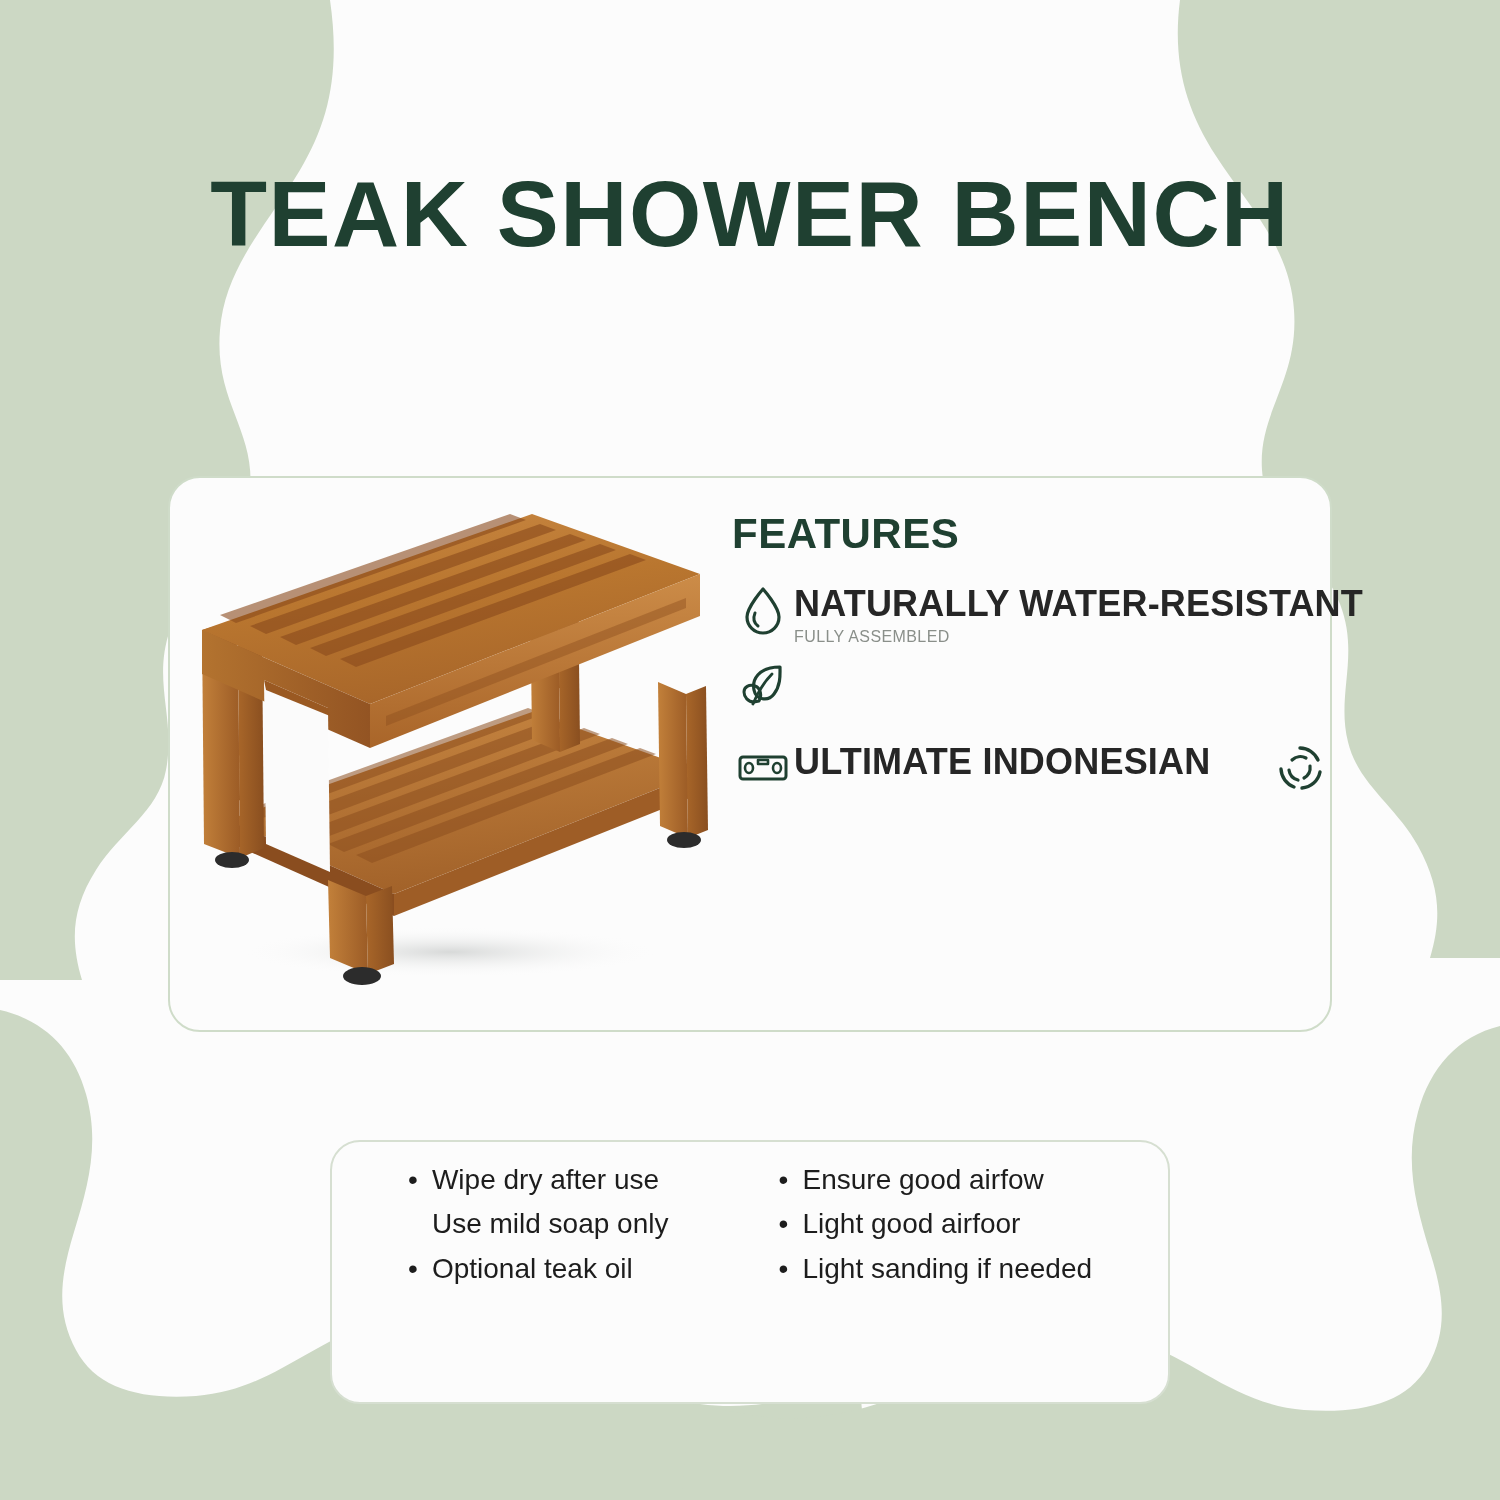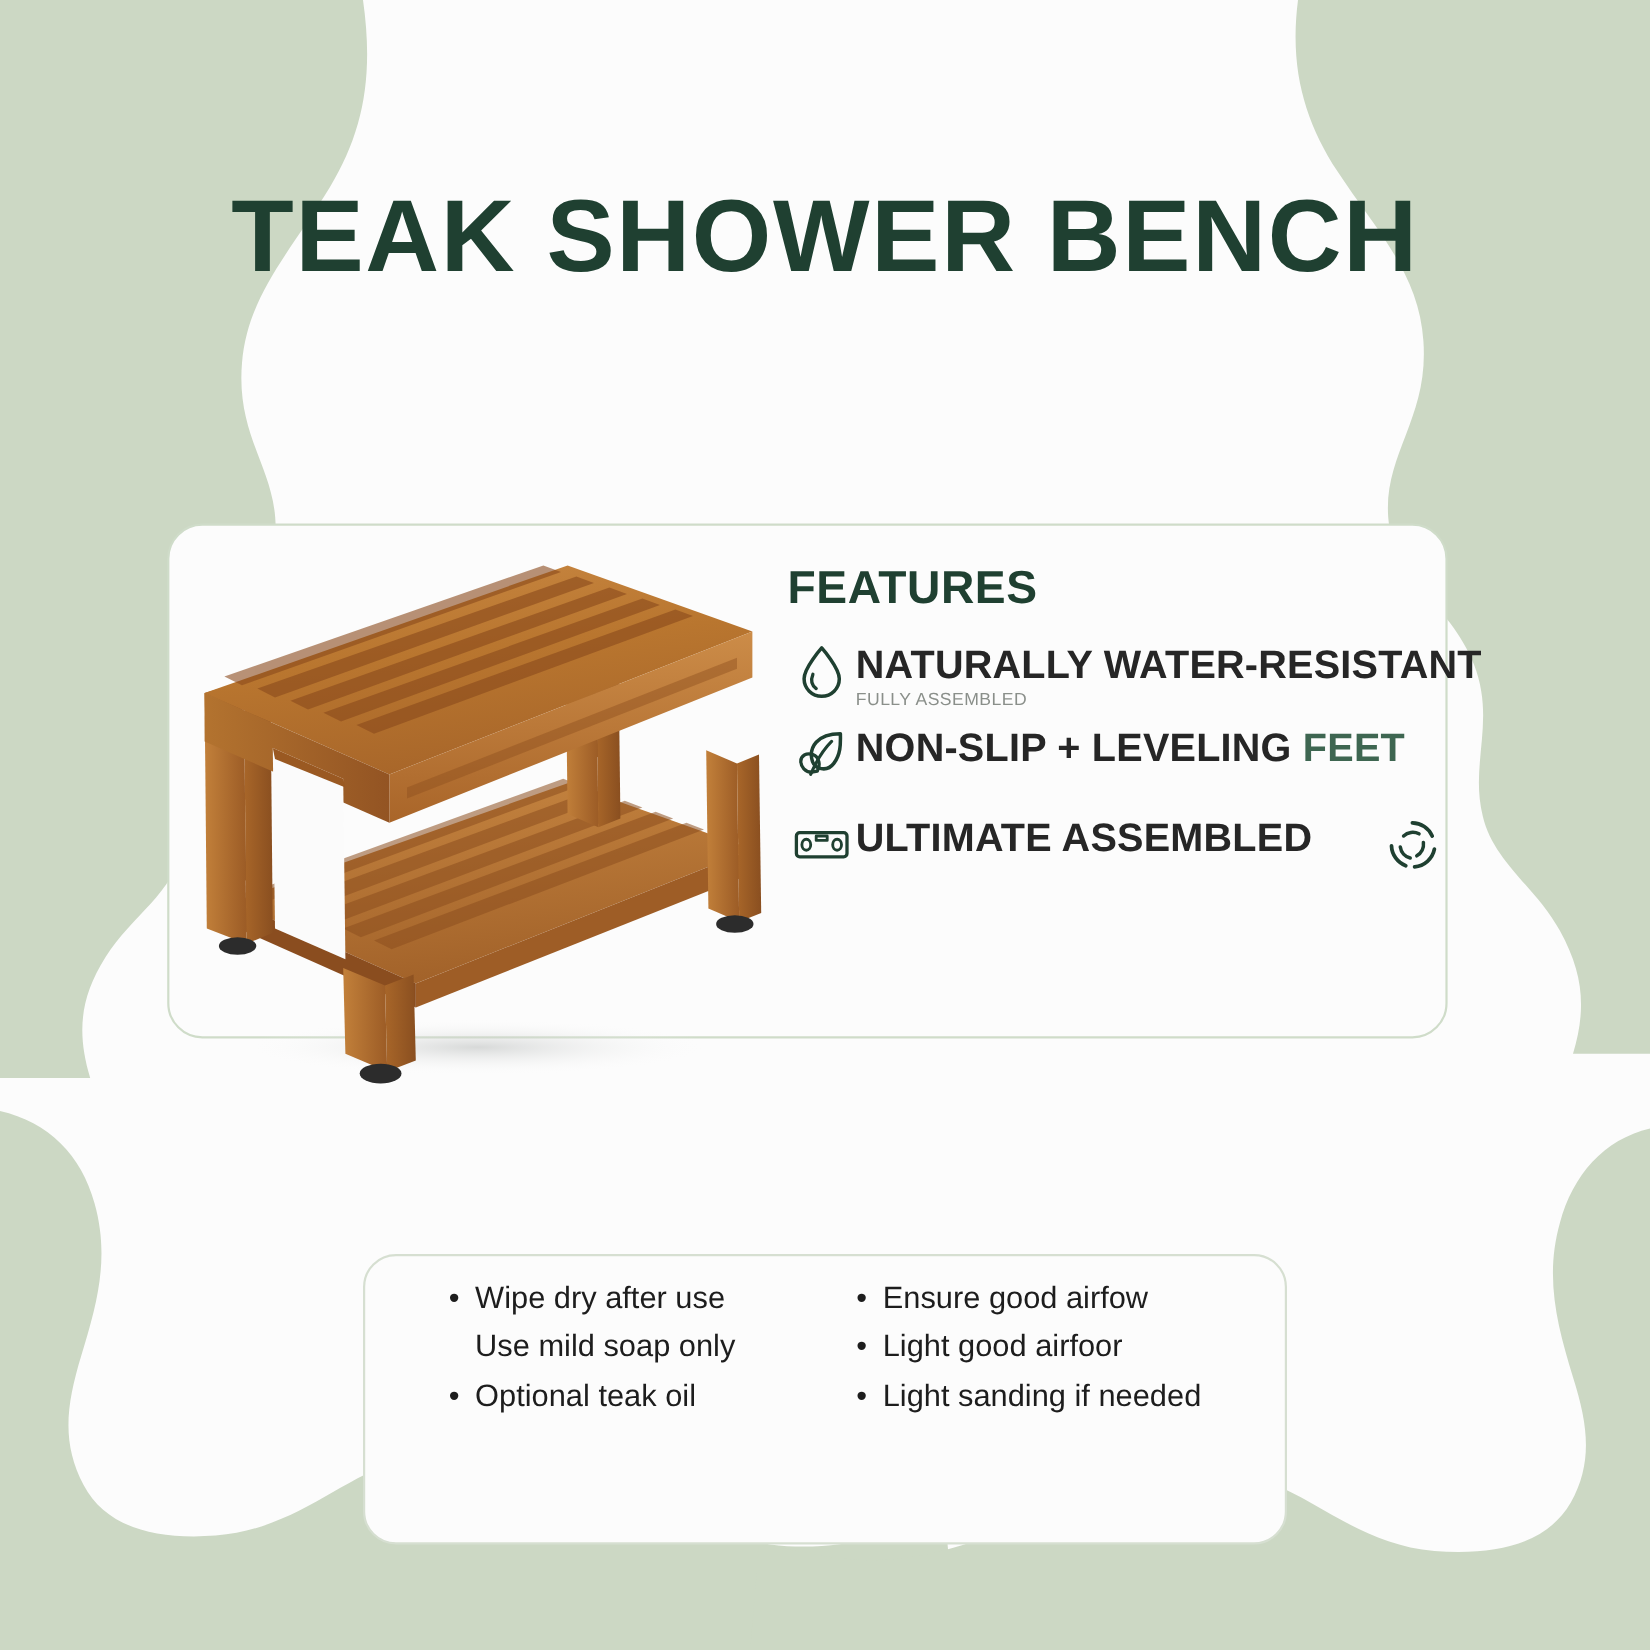--- a/index.html
+++ b/index.html
@@ -24,22 +24,22 @@
     margin:0;white-space:nowrap;
   }
   .subtitle{
     font-size:44px;line-height:1.0;font-weight:normal;
     color:#1f4031;letter-spacing:0.3px;
     margin:26px 0 0 0;white-space:nowrap;
   }
 
   
   .features-card{
-    position:absolute;left:152px;top:476px;
-    width:1164px;height:468px;
+    position:absolute;left:168px;top:476px;
+    width:1164px;height:556px;
     border:2px solid #cfdcc9;border-radius:32px;
     background:#fcfcfc;
     z-index:3;box-sizing:border-box;
   }
   .product-img{
     position:absolute;left:10px;top:22px;
     width:540px;height:500px;
   }
   .features-col{
     position:absolute;left:562px;top:32px;
@@ -244,37 +244,34 @@
 
 
       <div class="feat-row">
         <span class="feat-icon">
           <svg width="50" height="48" viewBox="0 0 50 48">
             <path d="M42 5 C20 5 14 18 16 28 C18 38 30 40 36 32 C43 23 42 12 42 5 Z" fill="none" stroke="#1f4031" stroke-width="3.2" stroke-linejoin="round"></path>
             <path d="M16 40 C10 40 6 35 6 30 C6 25 11 22 17 24 C23 26 24 34 21 39 Z" fill="none" stroke="#1f4031" stroke-width="3" stroke-linejoin="round"></path>
             <path d="M34 12 C26 20 20 30 15 42" fill="none" stroke="#1f4031" stroke-width="2.8" stroke-linecap="round"></path>
           </svg>
         </span>
-        <span class="feat-body">
-          <span class="feat-title"><span>NON-SLIP + LEVELING </span><span class="soft">FEET</span></span>
-        </span>
       </div>
 
 
       <div class="feat-row">
         <span class="feat-icon">
           <svg width="52" height="40" viewBox="0 0 52 40">
             <rect x="3" y="9" width="46" height="22" rx="3" fill="none" stroke="#1f4031" stroke-width="3"></rect>
             <ellipse cx="12" cy="20" rx="4" ry="5" fill="none" stroke="#1f4031" stroke-width="2.6"></ellipse>
             <ellipse cx="40" cy="20" rx="4" ry="5" fill="none" stroke="#1f4031" stroke-width="2.6"></ellipse>
             <path d="M21 16 L21 12 L31 12 L31 16 Z" fill="none" stroke="#1f4031" stroke-width="2.6" stroke-linejoin="round"></path>
           </svg>
         </span>
         <span class="feat-body">
-          <span class="feat-title">ULTIMATE ASSEMBLED</span>
+          <span class="feat-title">ULTIMATE INDONESIAN</span>
         </span>
         <span class="side-icon">
           <svg width="56" height="56" viewBox="0 0 56 56">
             <path d="M28 8 A20 20 0 0 1 46 20" fill="none" stroke="#1f4031" stroke-width="3.4" stroke-linecap="round"></path>
             <path d="M48 32 A20 20 0 0 1 30 48" fill="none" stroke="#1f4031" stroke-width="3.4" stroke-linecap="round"></path>
             <path d="M22 47 A20 20 0 0 1 9 29" fill="none" stroke="#1f4031" stroke-width="3.4" stroke-linecap="round"></path>
             <path d="M20 20 A12 12 0 0 1 34 18" fill="none" stroke="#1f4031" stroke-width="3.2" stroke-linecap="round"></path>
             <path d="M38 26 A12 12 0 0 1 32 38" fill="none" stroke="#1f4031" stroke-width="3.2" stroke-linecap="round"></path>
             <path d="M26 40 A12 12 0 0 1 17 30" fill="none" stroke="#1f4031" stroke-width="3.2" stroke-linecap="round"></path>
           </svg>

